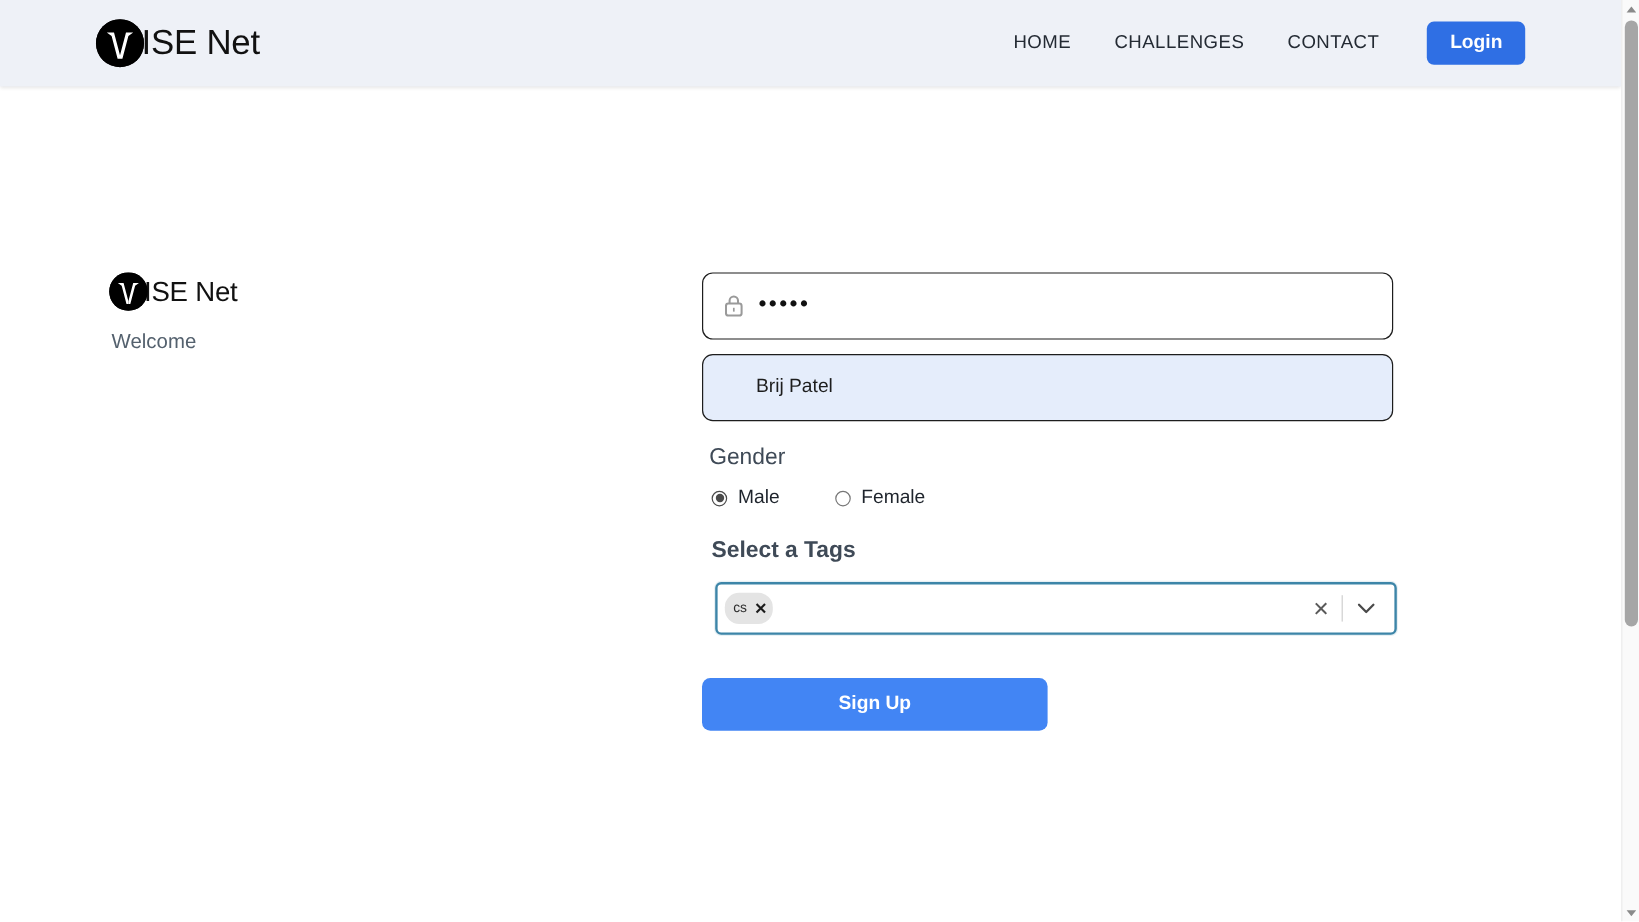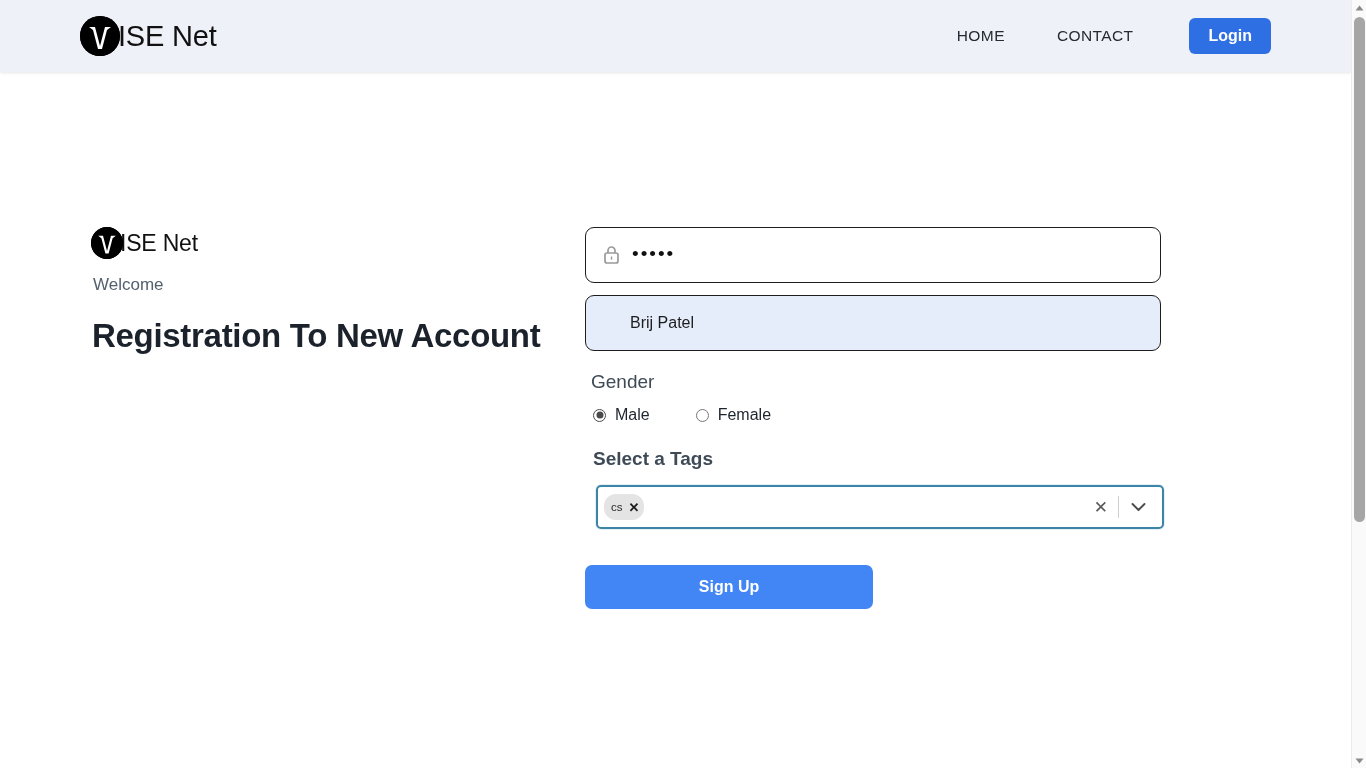--- a/index.html
+++ b/index.html
@@ -60,21 +60,21 @@
     color: #111111;
     letter-spacing: -0.2px;
     position: relative;
     z-index: 1;
   }
 
   .nav-links {
     margin-left: auto;
     display: flex;
     align-items: center;
-    gap: 16px;
+    gap: 0px;
     margin-right: 80px;
   }
   .nav-link {
     font-size: 15.5px;
     letter-spacing: 0.4px;
     color: #232a33;
     text-decoration: none;
     padding: 8px 18px;
     cursor: pointer;
     white-space: nowrap;
@@ -330,20 +330,21 @@
             <path d="M9 11 L15 11 L20 30 L20 33 L18 33 L13 14 Z" fill="#ffffff"></path>
             <path d="M31 11 L25 11 L20 30 L20 33 L22 33 L27 14 Z" fill="#ffffff"></path>
             <path d="M17 11 L23 11 L20 23 Z" fill="#000000"></path>
           </svg>
         </span>
         <span class="brand-text">ISE Net</span>
       </div>
 
       <div class="nav-links">
         <a class="nav-link">HOME</a>
+        <a class="nav-link">CHALLENGES</a>
         <a class="nav-link">CONTACT</a>
         <button class="login-btn">Login</button>
       </div>
     </div>
 
     <div class="content">
 
       <div class="col-left">
         <div class="form-brand">
           <span class="logo-mark">
@@ -351,21 +352,20 @@
               <circle cx="20" cy="20" r="20" fill="#000000"></circle>
               <path d="M9 11 L15 11 L20 30 L20 33 L18 33 L13 14 Z" fill="#ffffff"></path>
               <path d="M31 11 L25 11 L20 30 L20 33 L22 33 L27 14 Z" fill="#ffffff"></path>
               <path d="M17 11 L23 11 L20 23 Z" fill="#000000"></path>
             </svg>
           </span>
           <span class="brand-text">ISE Net</span>
         </div>
 
         <div class="welcome">Welcome</div>
-        <h1 class="page-title">Registration To New Account</h1>
       </div>
 
       <div class="col-right">
 
         
 
         
         <div class="field">
           <span class="f-icon">
             <svg width="17" height="20" viewBox="0 0 17 20">

